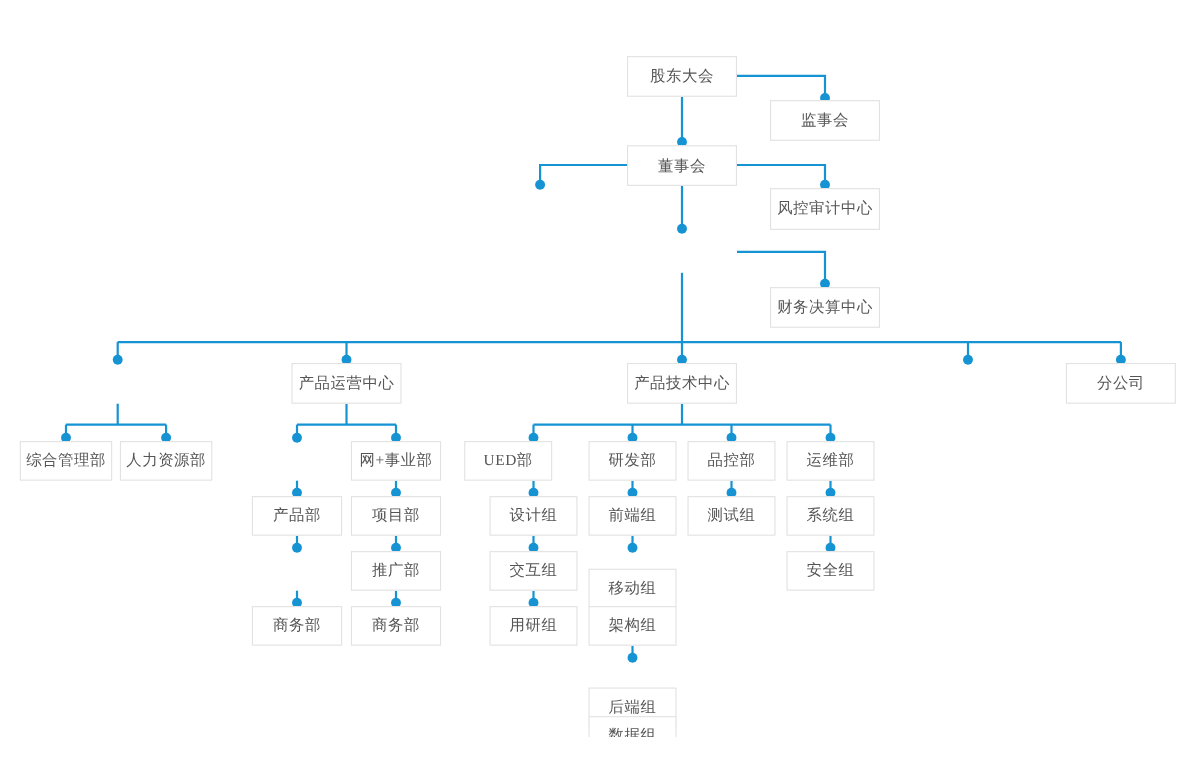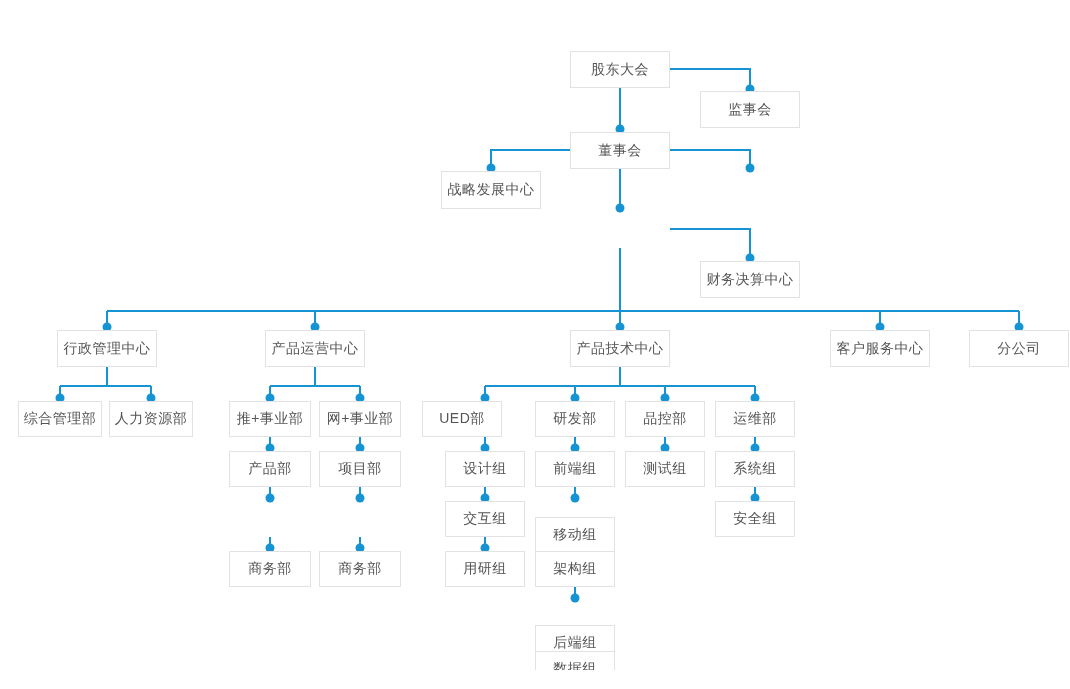--- a/index.html
+++ b/index.html
@@ -1,17 +1,17 @@
 <!DOCTYPE html>
 <html><head>
 <meta charset="utf-8">
 <style>
   html,body{margin:0;padding:0;background:#ffffff;}
   .stage{position:relative;width:1070px;height:670px;background:#ffffff;overflow:hidden;
-         font-family:Liberation Sans, sans-serif;border-radius:18px;}
+         font-family:Liberation Serif, serif;border-radius:18px;}
   .wires{position:absolute;left:0;top:0;}
   .wire{stroke:#1593d2;stroke-width:2;fill:none;}
   .dot{fill:#1593d2;stroke:none;}
   .node{position:absolute;box-sizing:border-box;background:#ffffff;border:1px solid #e2e2e2;
         display:flex;align-items:center;justify-content:center;}
   .node span{font-size:14px;color:#555555;letter-spacing:0.5px;white-space:nowrap;}
 </style>
 </head>
 <body>
 
@@ -106,66 +106,60 @@
 
   <div class="node" style="left:570px;top:51px;width:100px;height:37px">
       <span>股东大会</span>
     </div>
   <div class="node" style="left:700px;top:91px;width:100px;height:37px">
       <span>监事会</span>
     </div>
   <div class="node" style="left:570px;top:132px;width:100px;height:37px">
       <span>董事会</span>
     </div>
-  <div class="node" style="left:441px;top:171px;width:100px;height:38px">
-      <span>战略发展中心</span>
+  <div class="node" style="left:700px;top:171px;width:100px;height:38px">
+      <span>风控审计中心</span>
     </div>
   <div class="node" style="left:700px;top:261px;width:100px;height:37px">
       <span>财务决算中心</span>
     </div>
 
-  <div class="node" style="left:57px;top:330px;width:100px;height:37px">
-      <span>行政管理中心</span>
-    </div>
   <div class="node" style="left:265px;top:330px;width:100px;height:37px">
       <span>产品运营中心</span>
     </div>
   <div class="node" style="left:570px;top:330px;width:100px;height:37px">
       <span>产品技术中心</span>
     </div>
-  <div class="node" style="left:830px;top:330px;width:100px;height:37px">
-      <span>客户服务中心</span>
-    </div>
   <div class="node" style="left:969px;top:330px;width:100px;height:37px">
       <span>分公司</span>
     </div>
 
   <div class="node" style="left:18px;top:401px;width:84px;height:36px">
       <span>综合管理部</span>
     </div>
   <div class="node" style="left:109px;top:401px;width:84px;height:36px">
       <span>人力资源部</span>
     </div>
 
-  <div class="node" style="left:229px;top:401px;width:82px;height:36px">
-      <span>推+事业部</span>
-    </div>
   <div class="node" style="left:229px;top:451px;width:82px;height:36px">
       <span>产品部</span>
     </div>
   <div class="node" style="left:229px;top:551px;width:82px;height:36px">
       <span>商务部</span>
     </div>
 
   <div class="node" style="left:319px;top:401px;width:82px;height:36px">
       <span>网+事业部</span>
     </div>
   <div class="node" style="left:319px;top:451px;width:82px;height:36px">
       <span>项目部</span>
     </div>
+  <div class="node" style="left:319px;top:501px;width:82px;height:36px">
+      <span>推广部</span>
+    </div>
   <div class="node" style="left:319px;top:551px;width:82px;height:36px">
       <span>商务部</span>
     </div>
 
   <div class="node" style="left:422px;top:401px;width:80px;height:36px">
       <span>UED部</span>
     </div>
   <div class="node" style="left:445px;top:451px;width:80px;height:36px">
       <span>设计组</span>
     </div>

